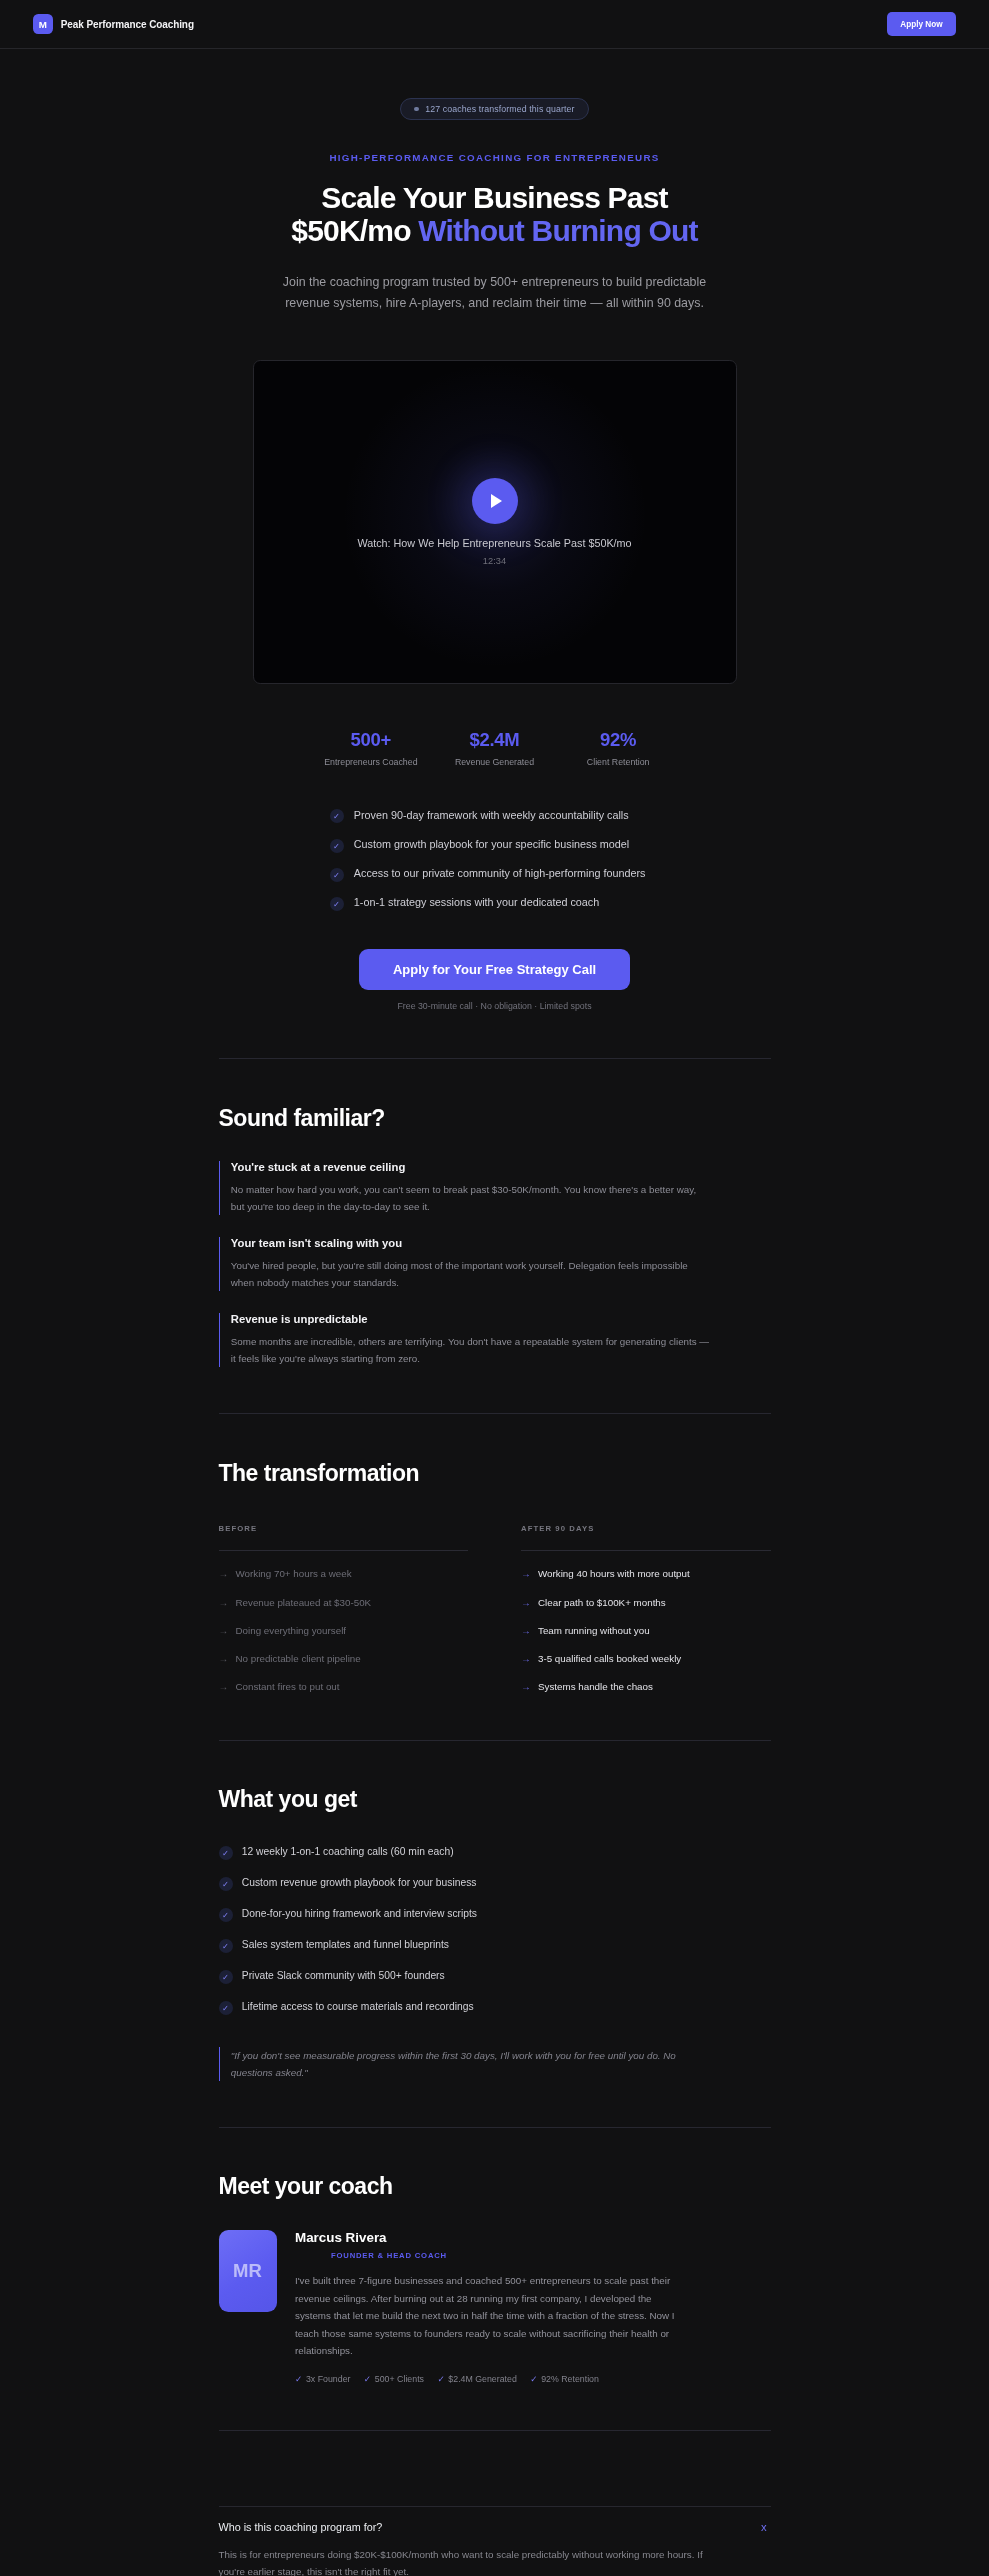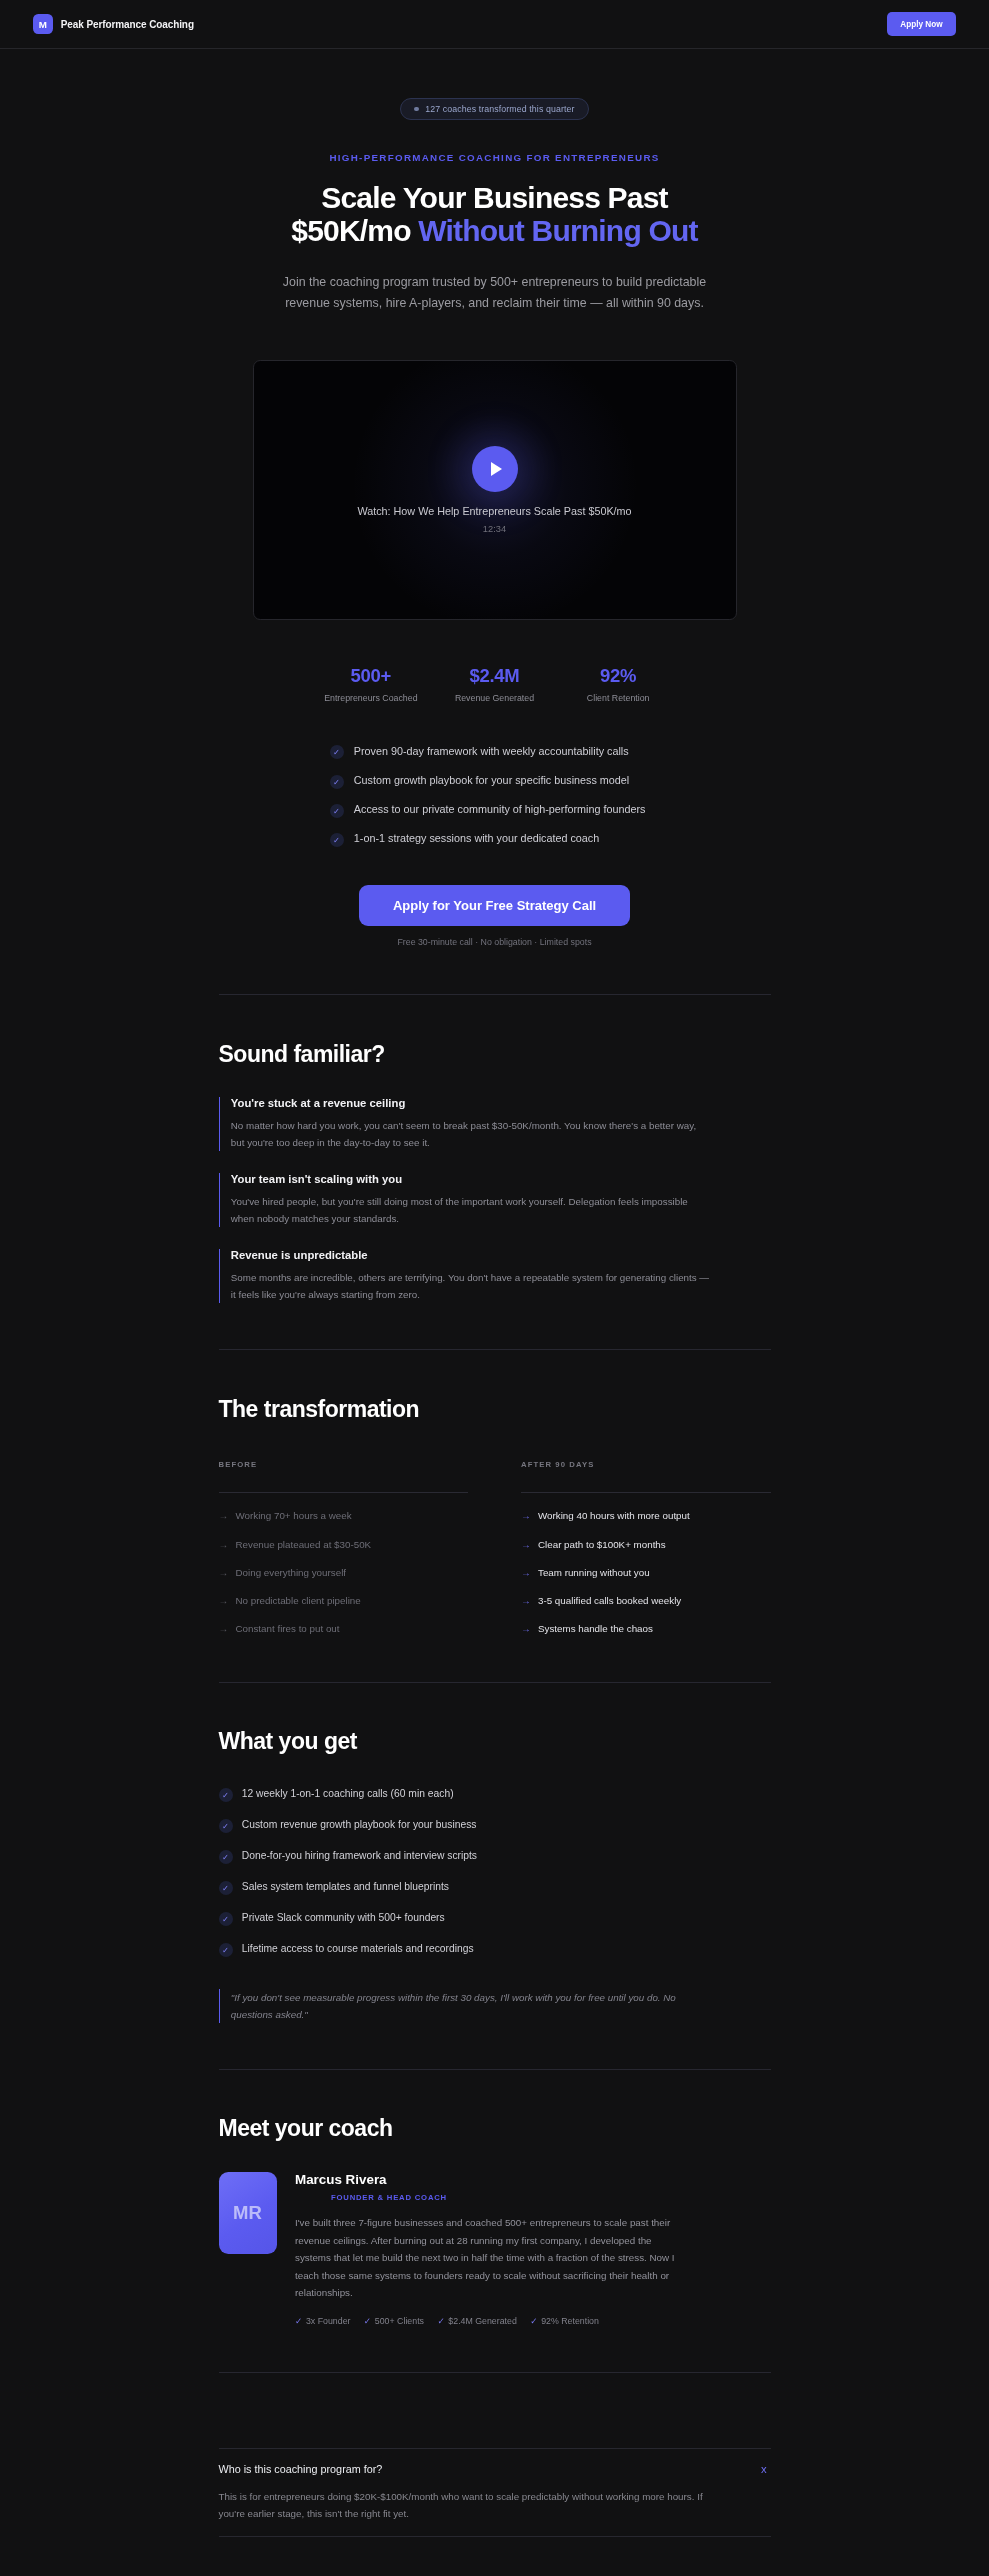--- a/index.html
+++ b/index.html
@@ -63,21 +63,21 @@
   .accent { color: #6366f1; }
   .hero-sub {
     margin: 24px auto 0; width: 428px;
     font-size: 12.4px; line-height: 1.72; color: #9b9ba1;
   }
 
   
   .video {
     position: relative;
     margin: 45px auto 0;
-    width: 484px; height: 260px;
+    width: 484px; height: 324px;
     border: 0.5px solid #26262c; border-radius: 7.2px;
     background:
       radial-gradient(circle at 50% 48%, rgba(99,102,241,0.17) 0%, rgba(99,102,241,0.05) 26%, rgba(0,0,0,0) 52%),
       #040406;
     display: flex; flex-direction: column; align-items: center; justify-content: center;
     overflow: hidden;
   }
   .play-btn {
     width: 46px; height: 46px; border-radius: 50%;
     background: #5b5bf0; border: none; cursor: pointer;
@@ -131,21 +131,21 @@
   .pain { border-left: 1.5px solid #5b5bf0; padding-left: 11.3px; margin-bottom: 21.6px; }
   .pain:last-child { margin-bottom: 0; }
   .pain-h { font-size: 11.3px; font-weight: 700; color: #f2f2f5; }
   .pain-b { margin-top: 8.2px; font-size: 9.8px; line-height: 1.75; color: #8d8d96; max-width: 479px; }
 
   
   .cols { margin-top: 37px; display: grid; grid-template-columns: 1fr 1fr; gap: 53px; }
   .col-h {
     font-size: 7.7px; font-weight: 700; letter-spacing: 1.1px;
     text-transform: uppercase; color: #76767f;
-    padding-bottom: 23px; border-bottom: 0.5px solid #2a2a33;
+    padding-bottom: 17px; border-bottom: 0.5px solid #2a2a33;
   }
   .col ul { list-style: none; margin-top: 16.5px; }
   .col li { display: flex; gap: 7.2px; font-size: 9.8px; margin-bottom: 14.4px; line-height: 1.4; }
   .col li:last-child { margin-bottom: 0; }
   .arw { flex: 0 0 auto; }
   .before li { color: #6d6d76; }
   .before .arw { color: #57575f; }
   .after li { color: #e4e4e9; }
   .after .arw { color: #6f6ff2; }
 

